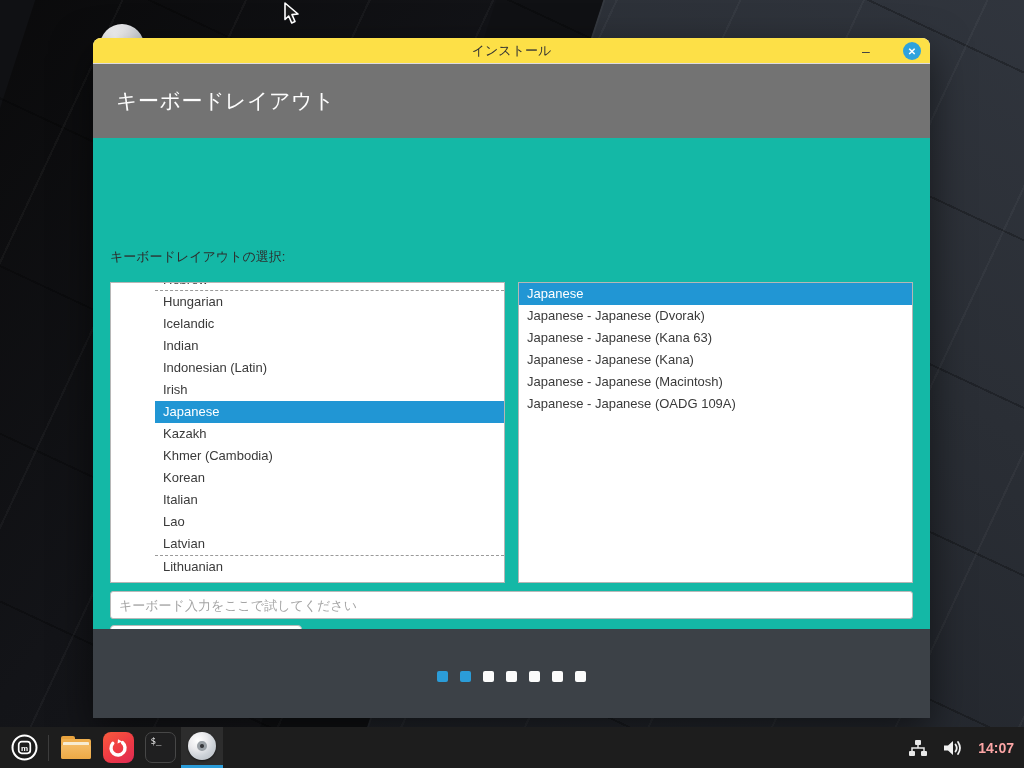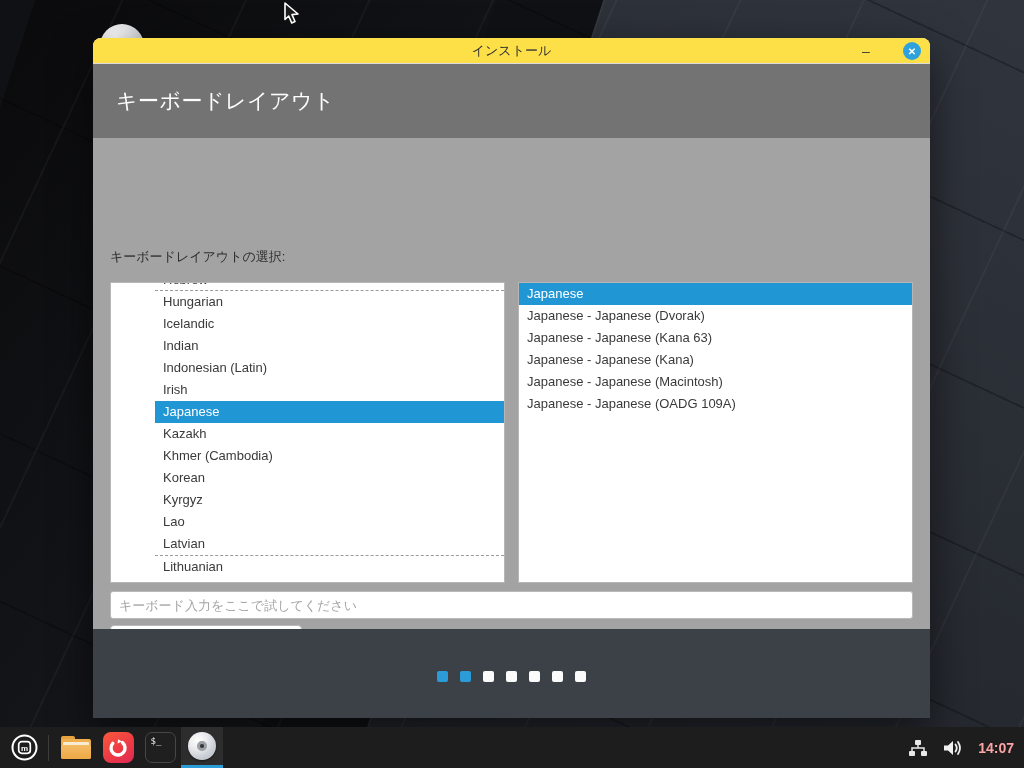--- a/index.html
+++ b/index.html
@@ -48,21 +48,21 @@
     display:flex; align-items:center; justify-content:center;
     color:#444; font-size:14px; cursor:default; }
   .btn-close { position:absolute; right:9px; top:4px; width:18px; height:18px;
     border-radius:50%; background:#2ea2dd; color:#fff; font-size:10px; font-weight:bold;
     display:flex; align-items:center; justify-content:center; }
 
   .header { position:absolute; left:0; top:26px; width:100%; height:74px;
     background:#737373; display:flex; align-items:center; }
   .header-title { color:#fdfdfd; font-size:21px; padding-left:23px; letter-spacing:.5px; }
 
-  .content { position:absolute; left:0; top:100px; width:100%; height:491px; background:#a3a3a3; }
+  .content { position:absolute; left:0; top:100px; width:100%; height:491px; background:#14b8a6; }
 
   .select-label { position:absolute; left:17px; top:110px; font-size:13px; color:#2d2d2d; }
 
   .listbox { position:absolute; top:144px; height:301px; width:395px;
     border:1px solid #b6b6b6; background:#fff; overflow:hidden; }
   .listbox.left  { left:17px;padding-left:44px; }
   .listbox.right { left:425px; }
   .list-inner.shifted { margin-top:-14px; }
   .row { height:22px; line-height:22px; padding-left:8px; font-size:13px; color:#3a3a3a;
     white-space:nowrap; }
@@ -162,21 +162,21 @@
         <div>
             <div class="row">Hungarian</div>
             <div class="row">Icelandic</div>
             <div class="row">Indian</div>
             <div class="row">Indonesian (Latin)</div>
             <div class="row">Irish</div>
             <div class="row selected">Japanese</div>
             <div class="row">Kazakh</div>
             <div class="row">Khmer (Cambodia)</div>
             <div class="row">Korean</div>
-            <div class="row">Kyrgyz</div>
+            <div class="row">Italian</div>
             <div class="row">Lao</div>
             <div class="row">Latvian</div>
           </div>
         <div class="row partial-bottom">Lithuanian</div>
       </div>
     </div>
 
     <div class="listbox right">
       <div class="list-inner">
         <div>

